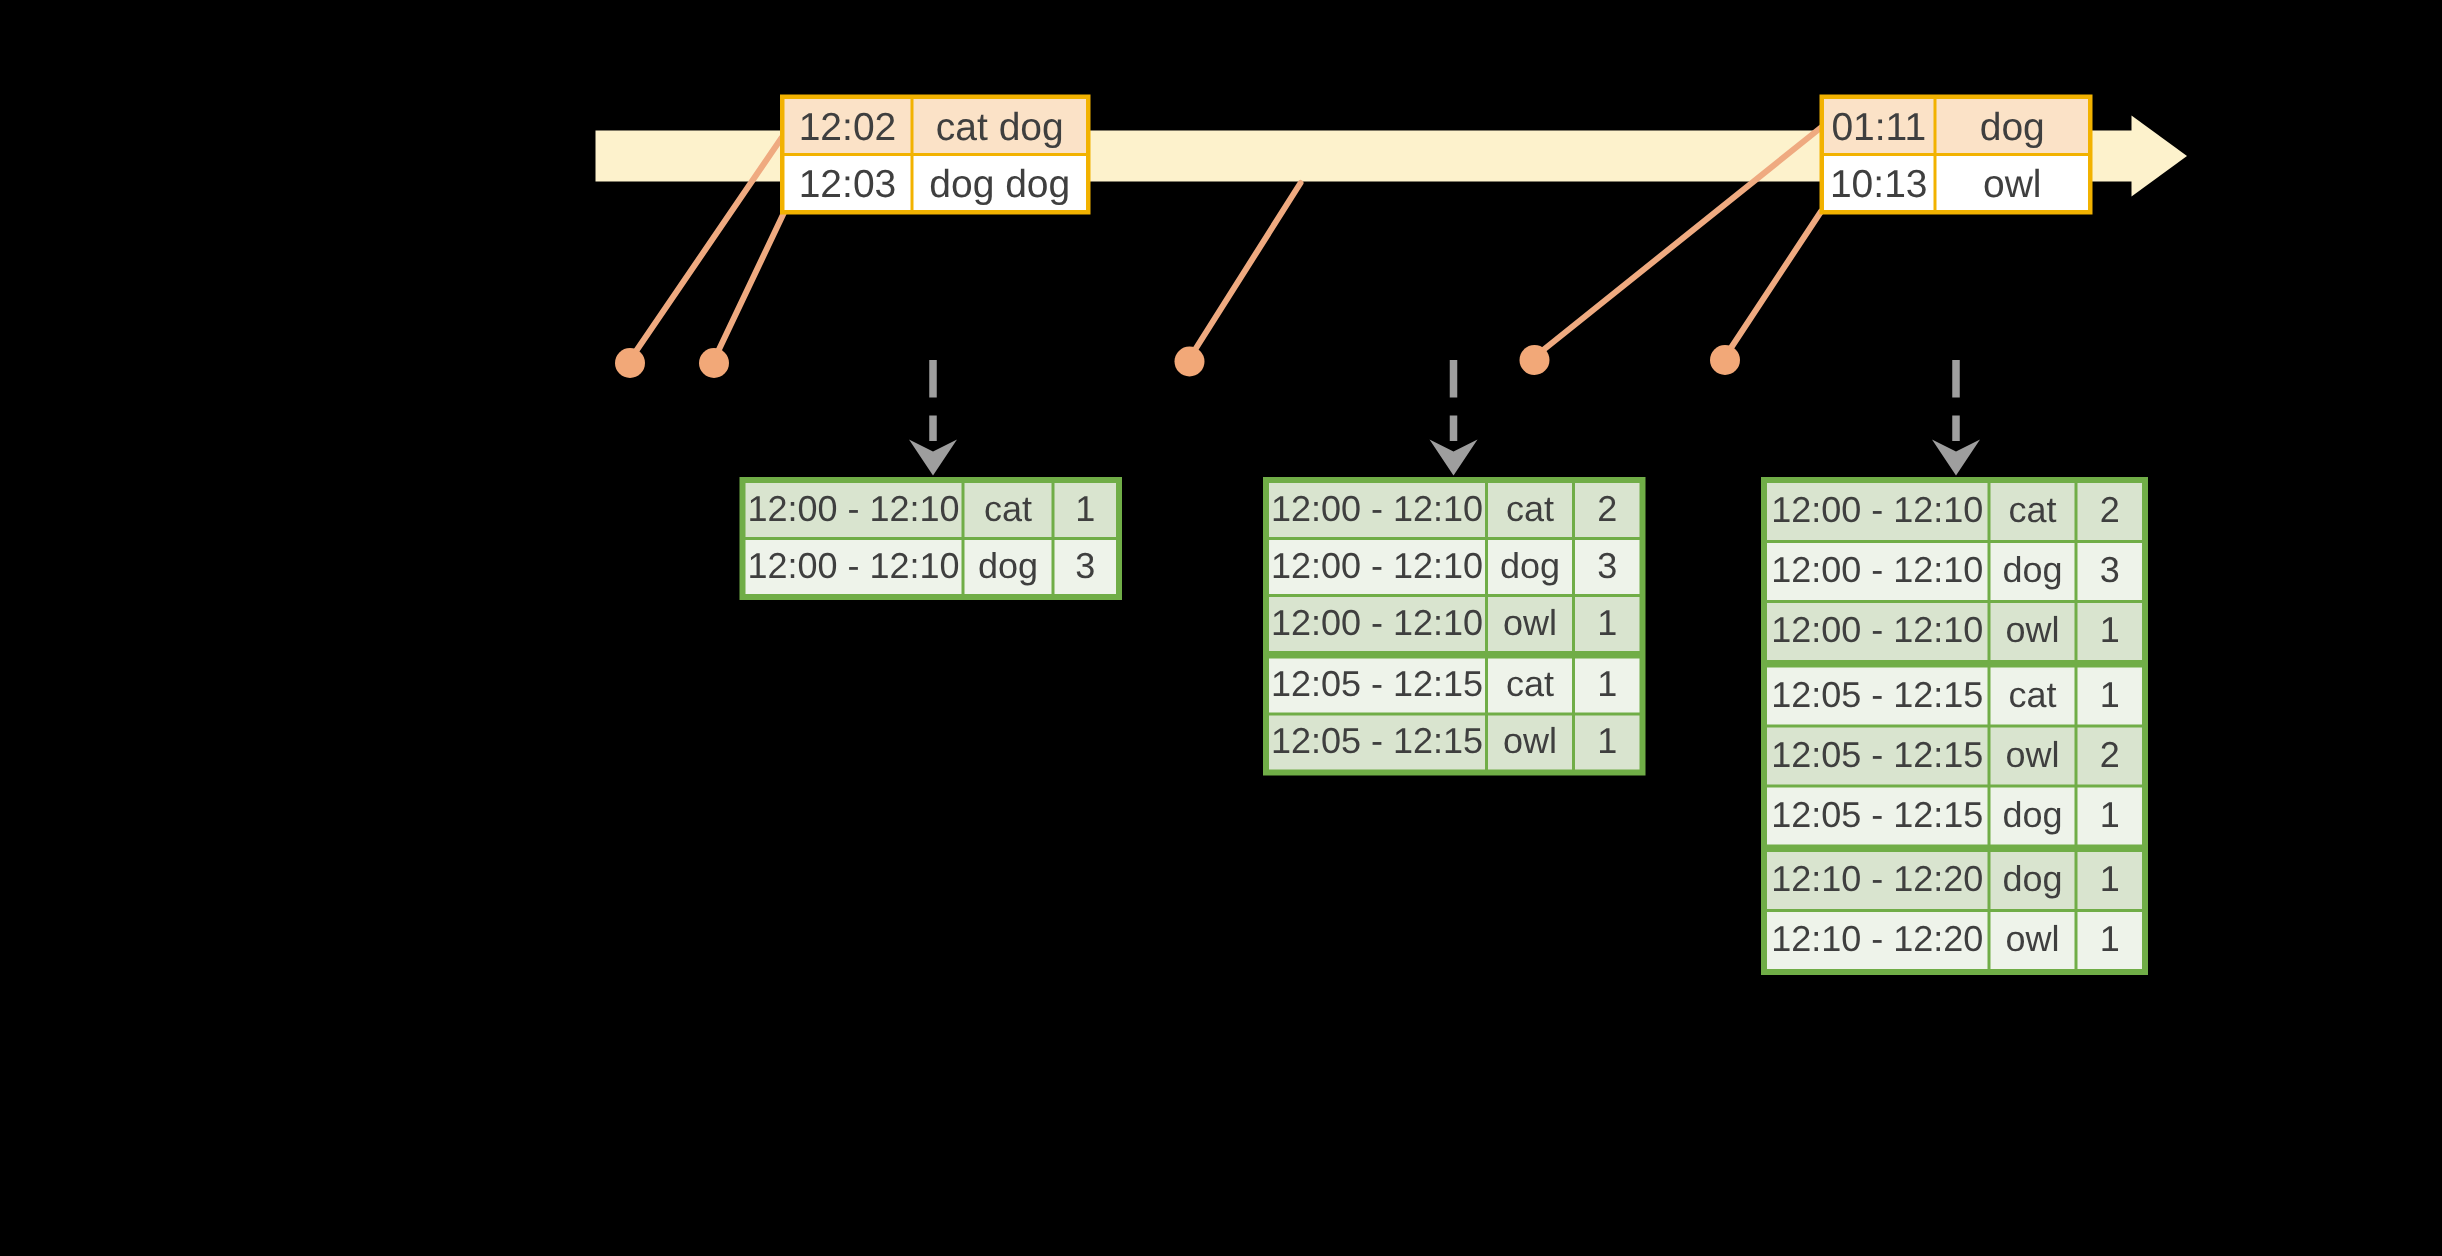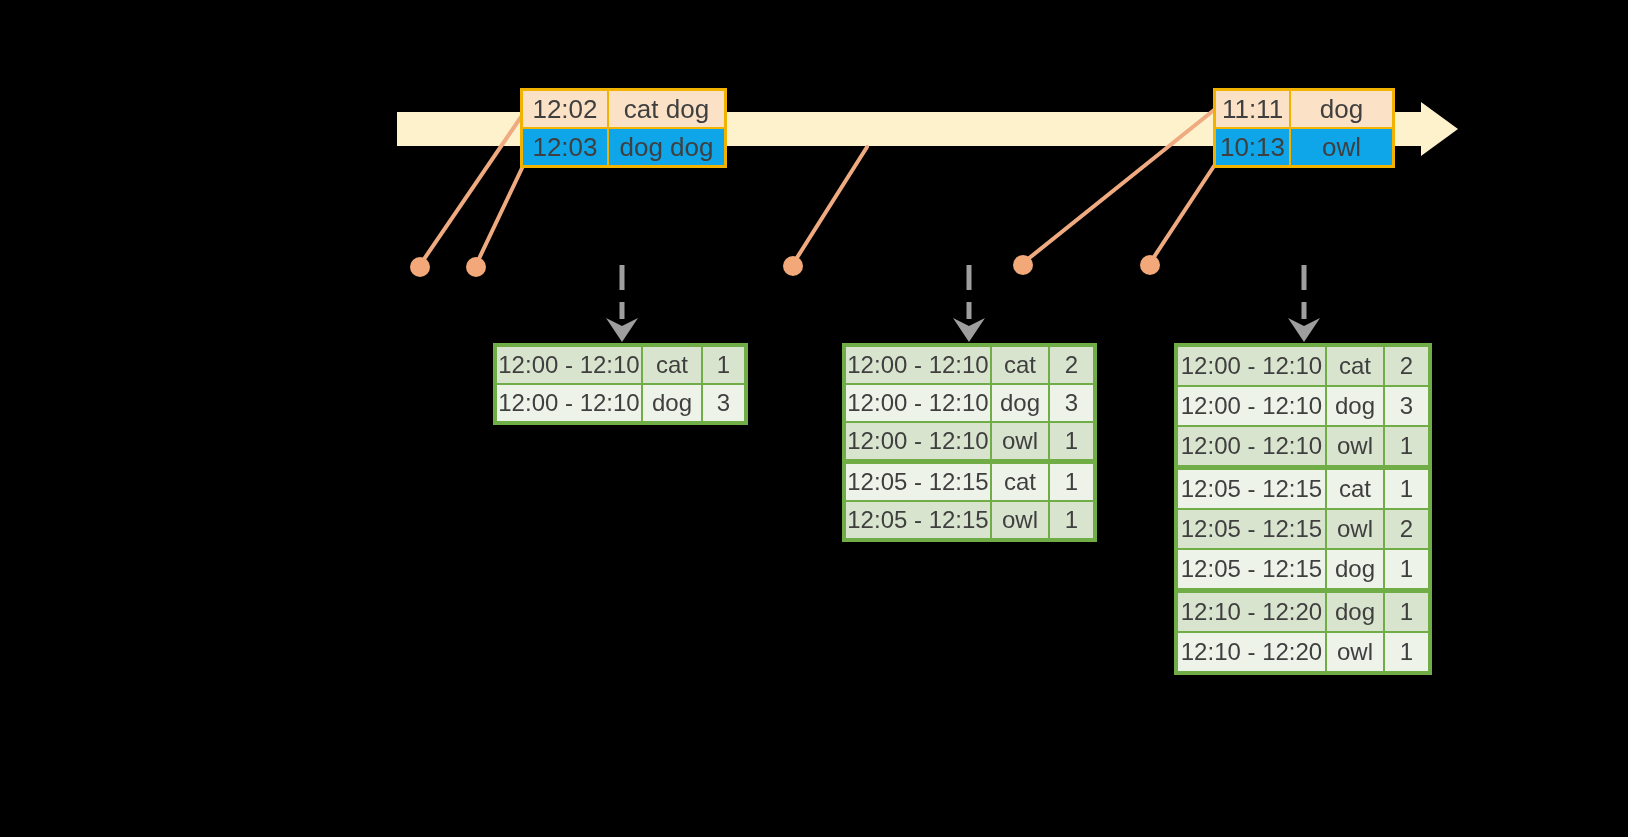--- a/index.html
+++ b/index.html
@@ -1,38 +1,38 @@
 <!DOCTYPE html>
 <html><head>
 <meta charset="utf-8">
 <style>
   html,body{margin:0;padding:0;background:#000;}
   .canvas{
     position:relative;width:1628px;height:662px;background:#000000;
-    overflow:hidden;font-family:"Liberation Sans",sans-serif;margin-top:25px;
+    overflow:hidden;font-family:"Liberation Sans",sans-serif;
   }
   
   .band{position:absolute;left:397px;top:87px;width:1025px;height:34px;background:#fdf2cc;}
   .band-arrowhead{
     position:absolute;left:1421px;top:77px;width:0;height:0;
     border-top:27px solid transparent;border-bottom:27px solid transparent;
     border-left:37px solid #fdf2cc;
   }
   .overlay{position:absolute;left:0;top:0;}
   
   .etable{
     position:absolute;display:grid;grid-template-columns:var(--c1) var(--c2);
     grid-auto-rows:36px;gap:2px;padding:3px;background:#f2b200;
   }
   .etable .cell{
     display:flex;align-items:center;justify-content:center;
     font-size:26px;color:#3f3f3f;white-space:nowrap;
   }
   .e-peach{background:#fbe2c7;}
-  .e-cream{background:#0ea5e9;}
+  .e-cream{background:#ffffff;}
   
   .rtable{
     position:absolute;display:flex;flex-direction:column;gap:2px;
     padding:4px;background:#70ad47;
   }
   .rtable .row{display:flex;gap:2px;}
   .rtable .row.group-start{margin-top:3px;}
   .rtable .cell{
     height:var(--rh,36px);display:flex;align-items:center;justify-content:center;
     font-size:24px;color:#3f3f3f;white-space:nowrap;
@@ -85,21 +85,21 @@
     </g>
   </svg>
 
   <div class="etable" style="left:520px;top:63px;--c1:84px;--c2:115px;">
       <div class="cell e-peach">12:02</div>
       <div class="cell e-peach">cat dog</div>
       <div class="cell e-cream">12:03</div>
       <div class="cell e-cream">dog dog</div>
     </div>
   <div class="etable" style="left:1213px;top:63px;--c1:73px;--c2:101px;">
-      <div class="cell e-peach">11:11</div>
+      <div class="cell e-peach">01:11</div>
       <div class="cell e-peach">dog</div>
       <div class="cell e-cream">10:13</div>
       <div class="cell e-cream">owl</div>
     </div>
 
   <div class="rtable" style="left:493px;top:318px;--c1:144px;--c2:58px;--c3:41px;--rh:36px;">
       <div class="row">
         <div class="cell r-tint">12:00 - 12:10</div>
         <div class="cell r-tint">cat</div>
         <div class="cell r-tint">1</div>

